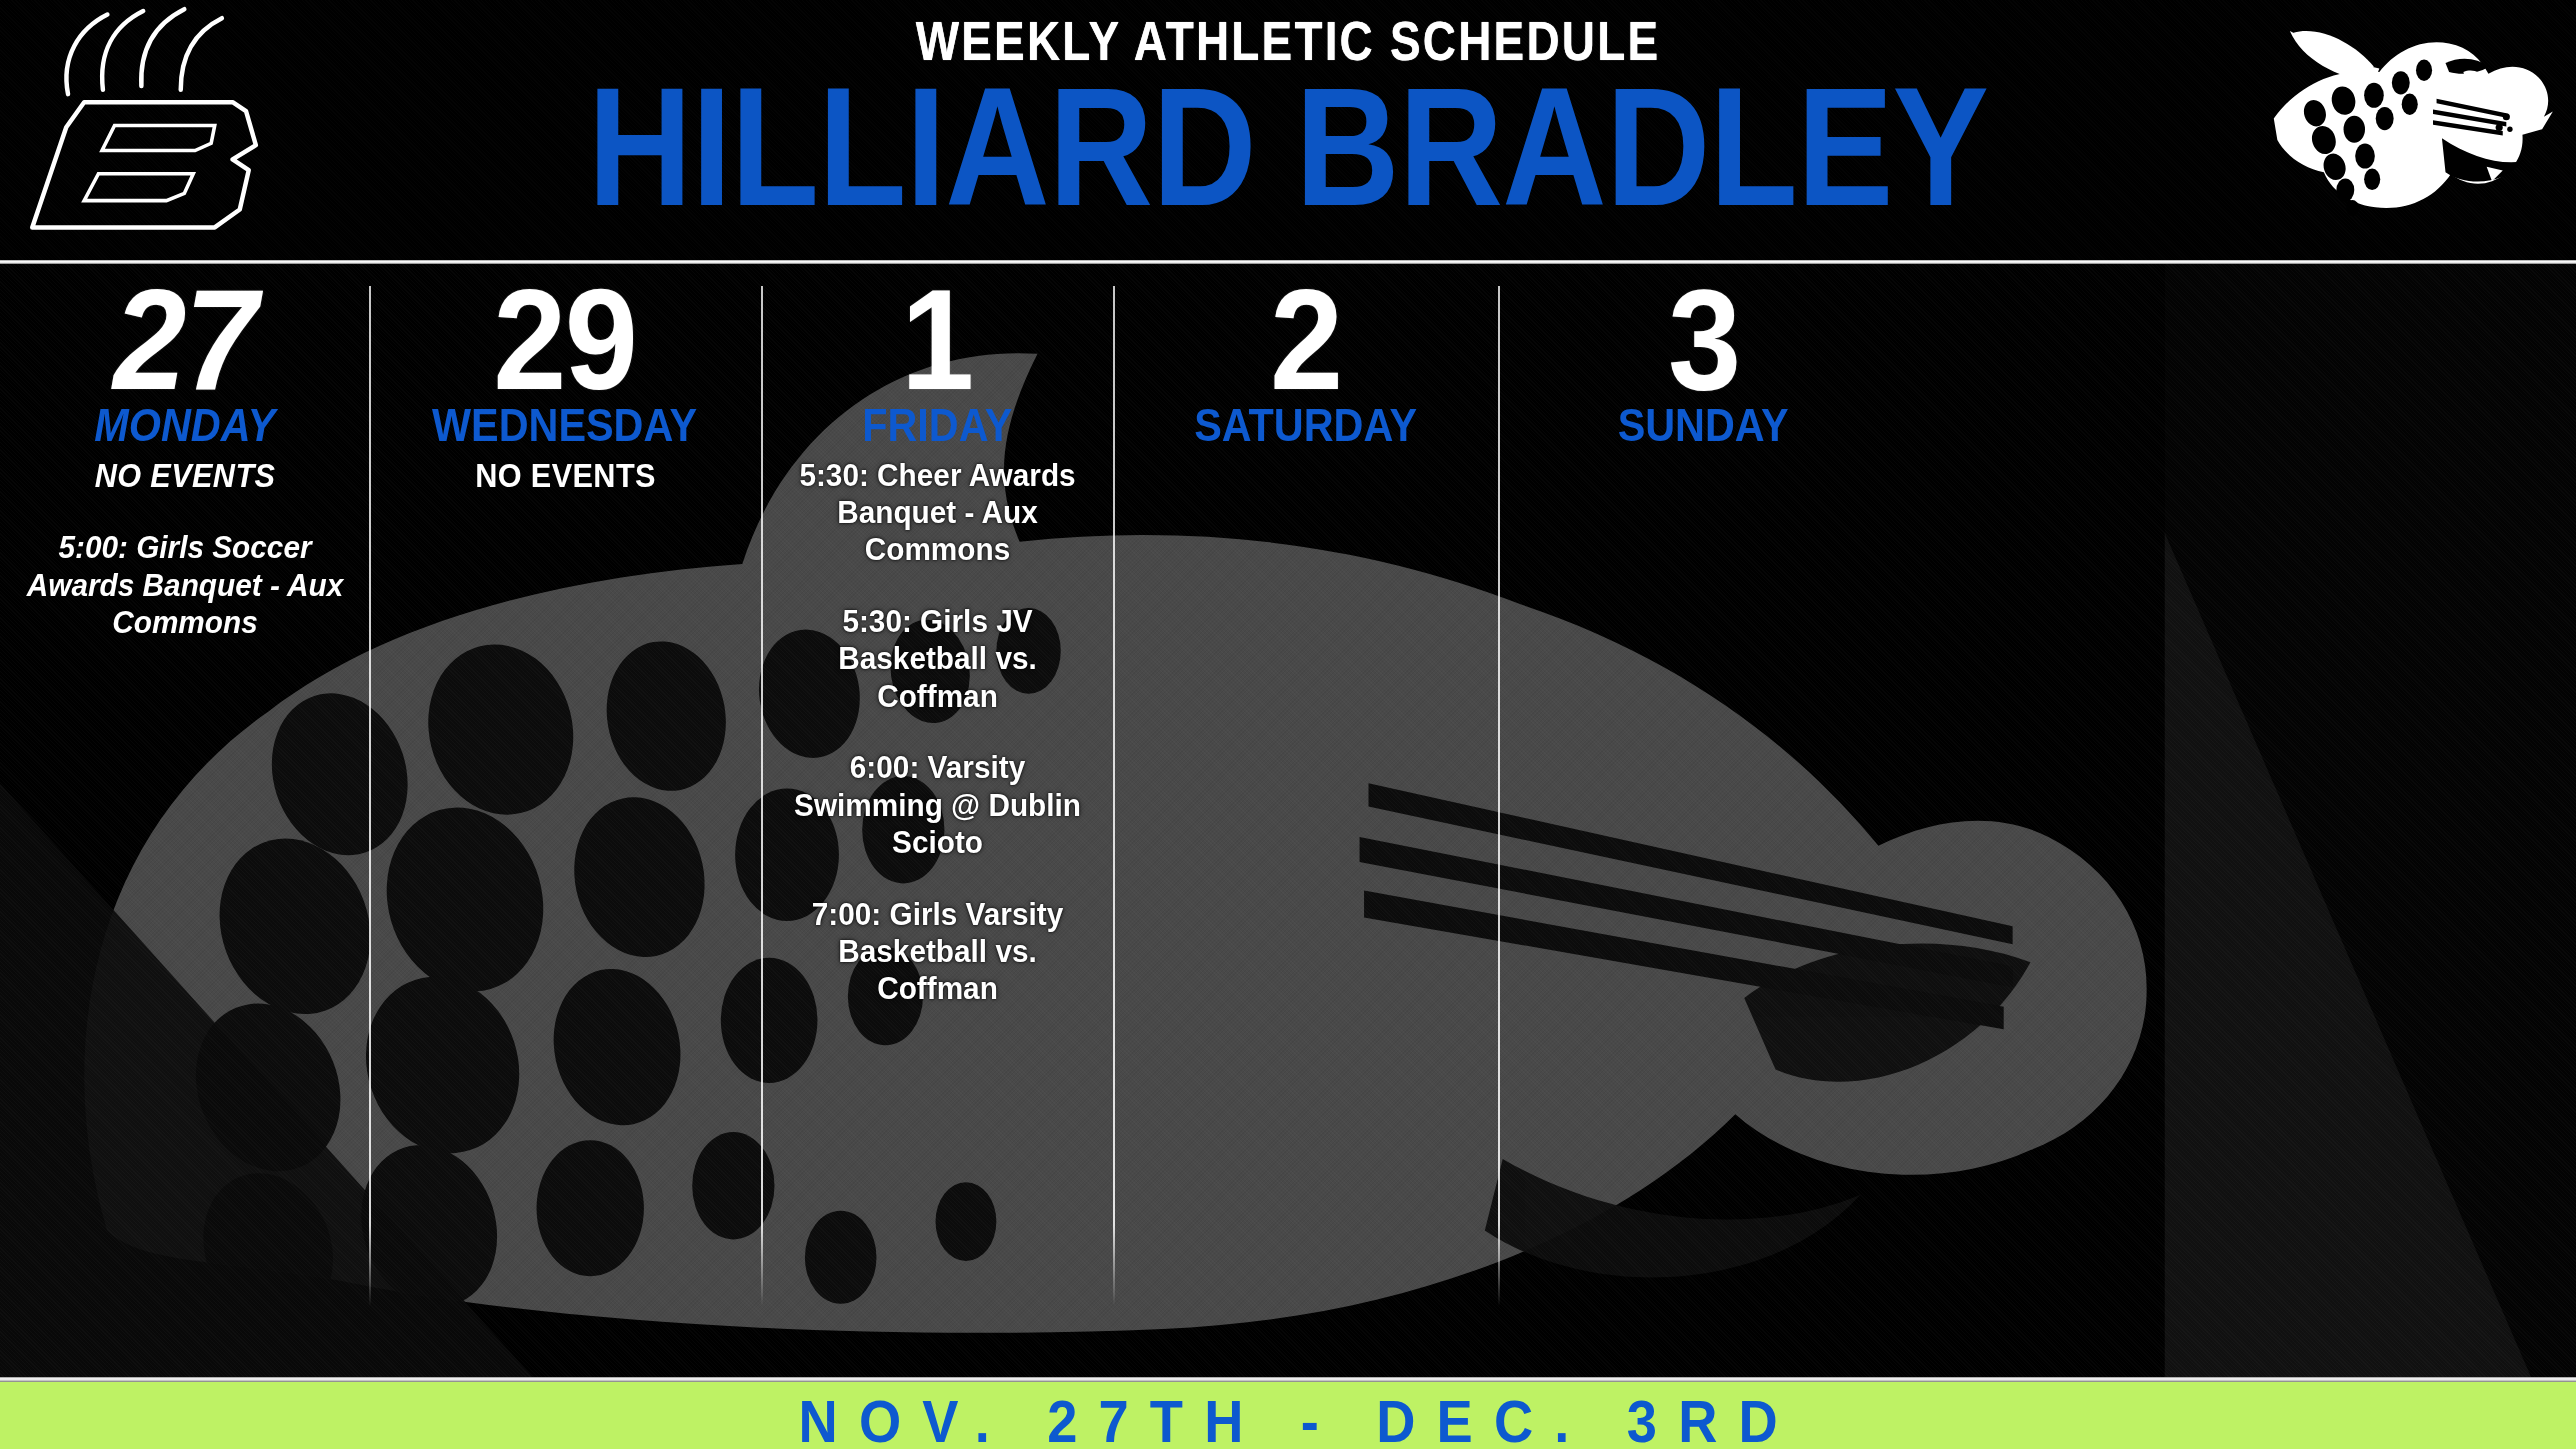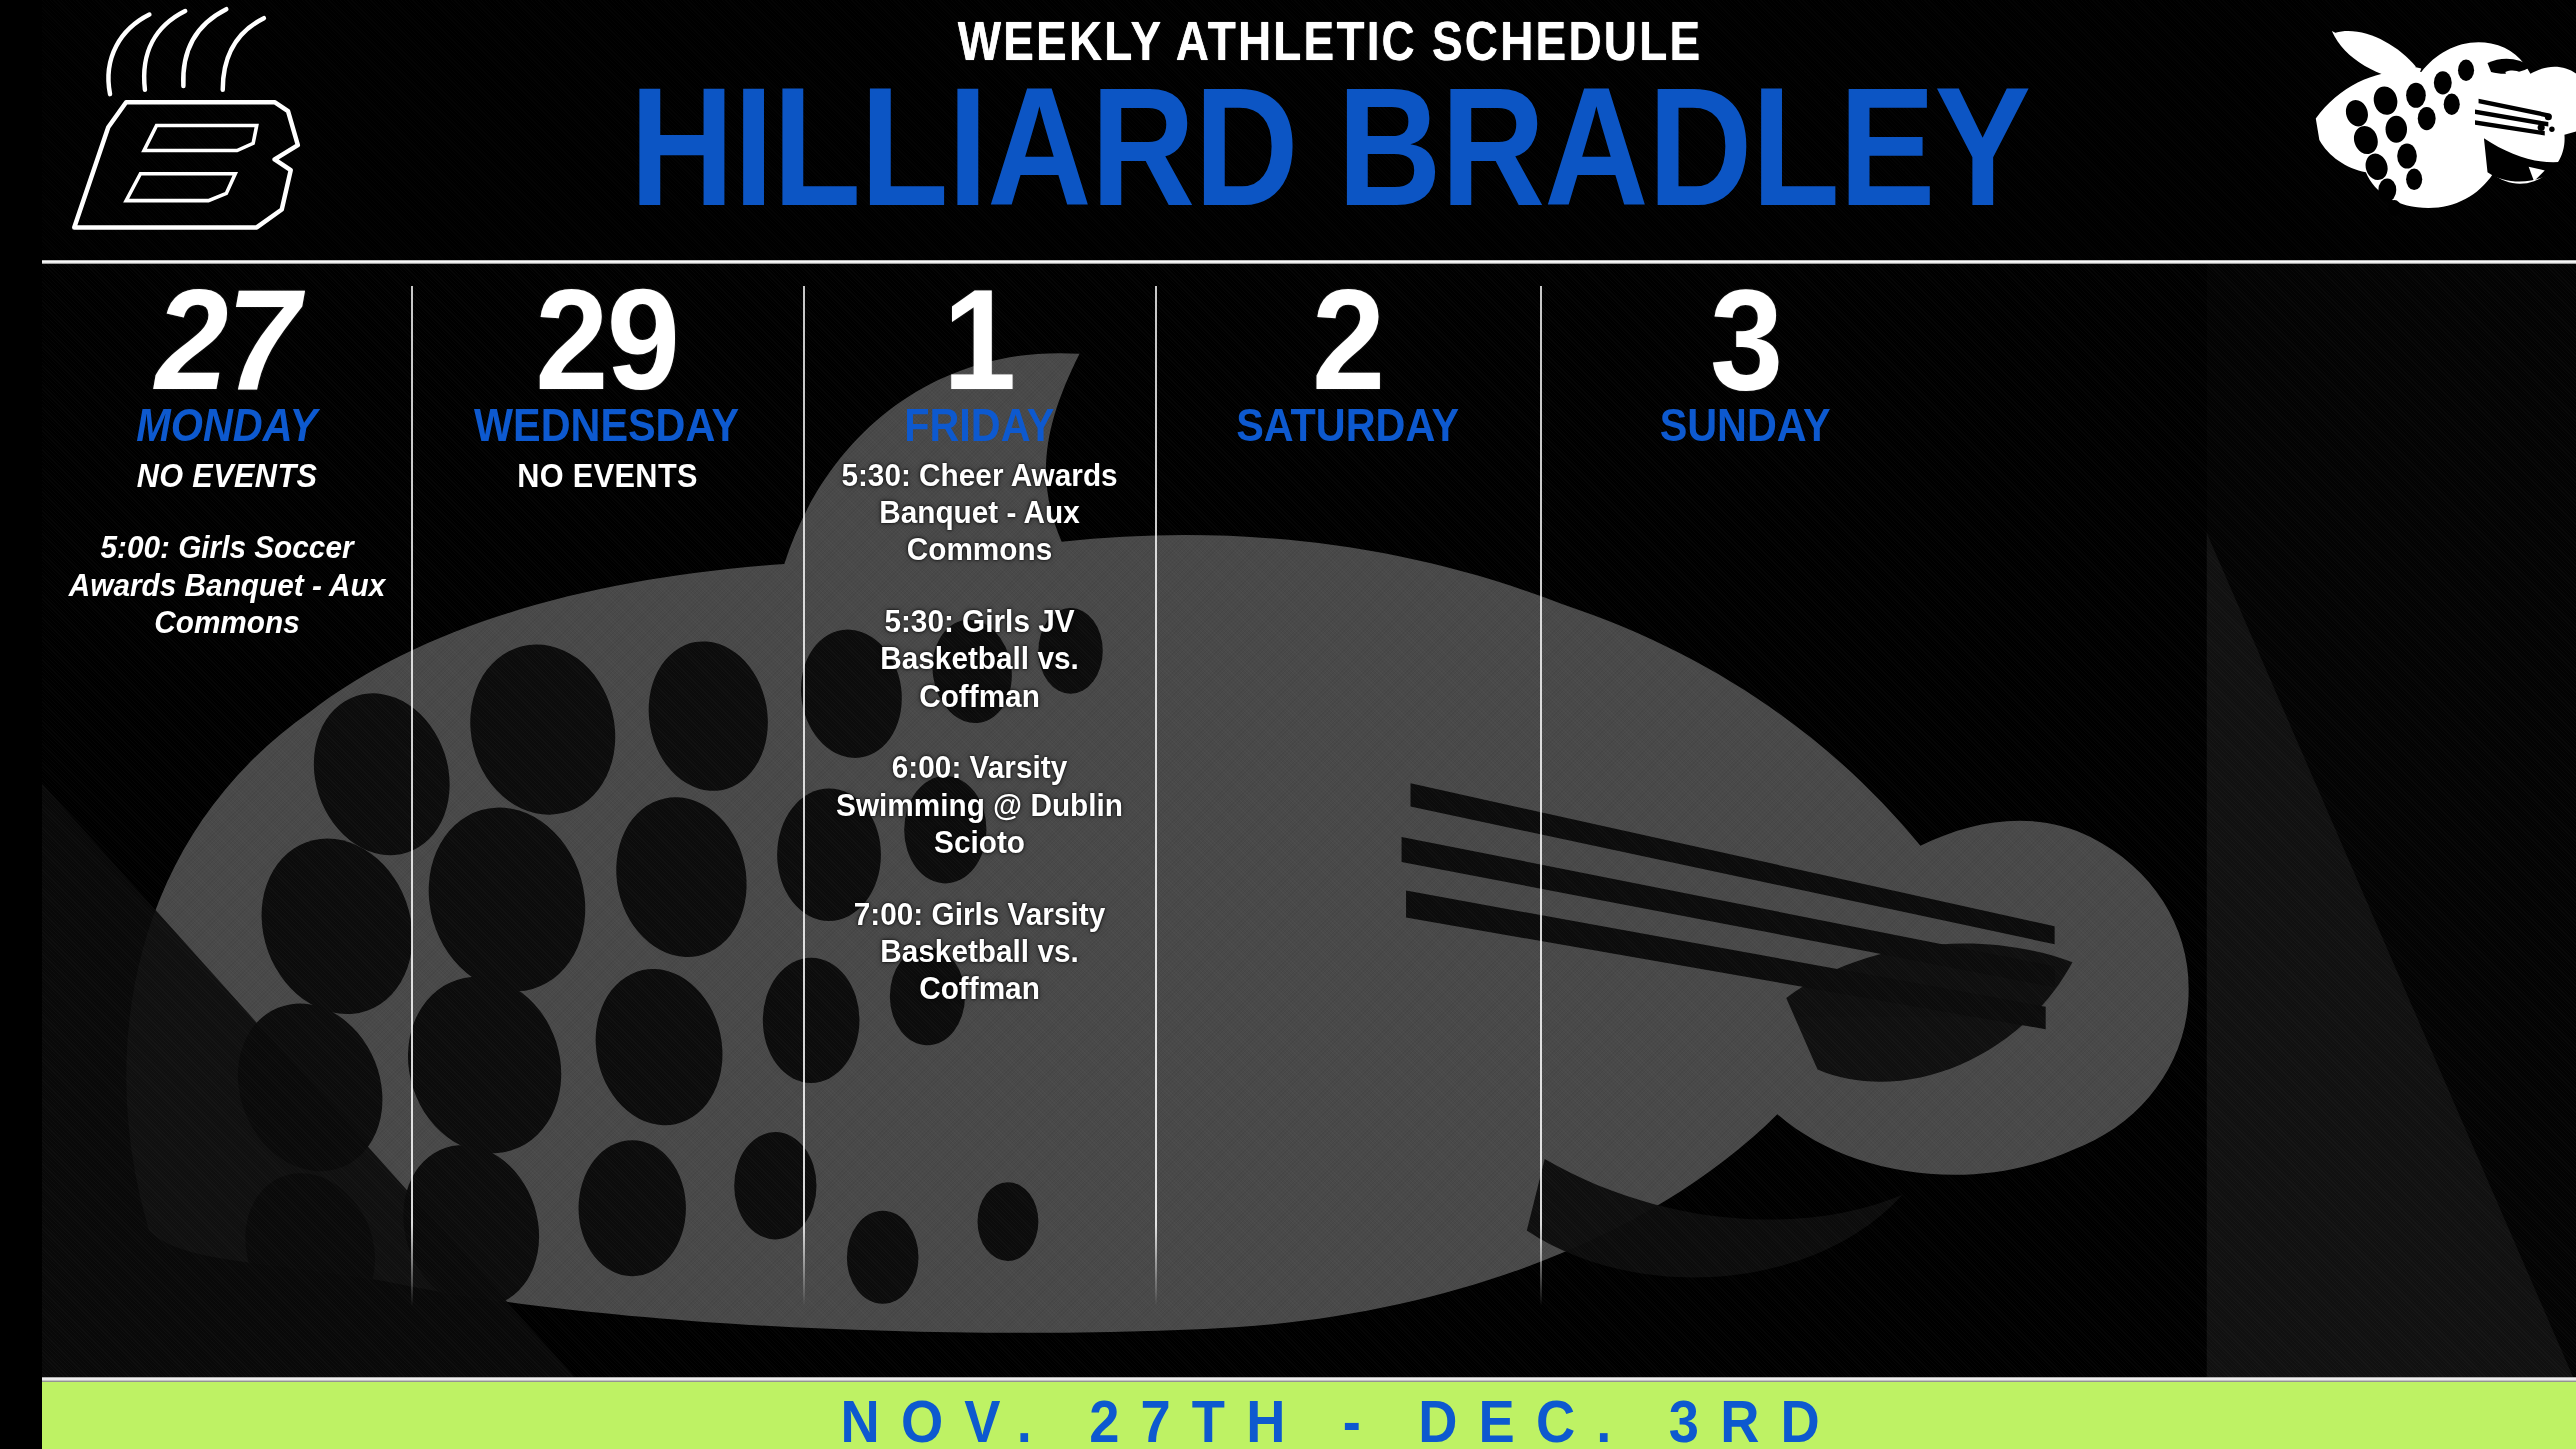--- a/index.html
+++ b/index.html
@@ -5,21 +5,21 @@
   html,body{margin:0;padding:0;background:#000;}
   *{box-sizing:border-box;}
   body{
     width:2576px;height:1449px;overflow:hidden;
     font-family:"Liberation Sans", sans-serif;
     color:#fff;
     position:relative;
   }
 
   
-  #stage{position:absolute;inset:0;background:#000;overflow:hidden;margin-left:42px;}
+  #stage{position:absolute;inset:0;background:#000;overflow:hidden;}
 
   
   .bg-art{position:absolute;left:0;top:264px;width:2576px;height:1114px;overflow:hidden;z-index:0;}
   .bg-art svg{position:absolute;left:0;top:-107px;width:2576px;height:1324px;}
   .bg-noise{
     position:absolute;inset:0;
     background-image:
       repeating-linear-gradient(45deg, rgba(255,255,255,.022) 0 0.9px, rgba(0,0,0,0) 0.9px 2.7px),
       repeating-linear-gradient(-45deg, rgba(0,0,0,.06) 0 0.9px, rgba(0,0,0,0) 0.9px 2.7px);
     z-index:2;pointer-events:none;

